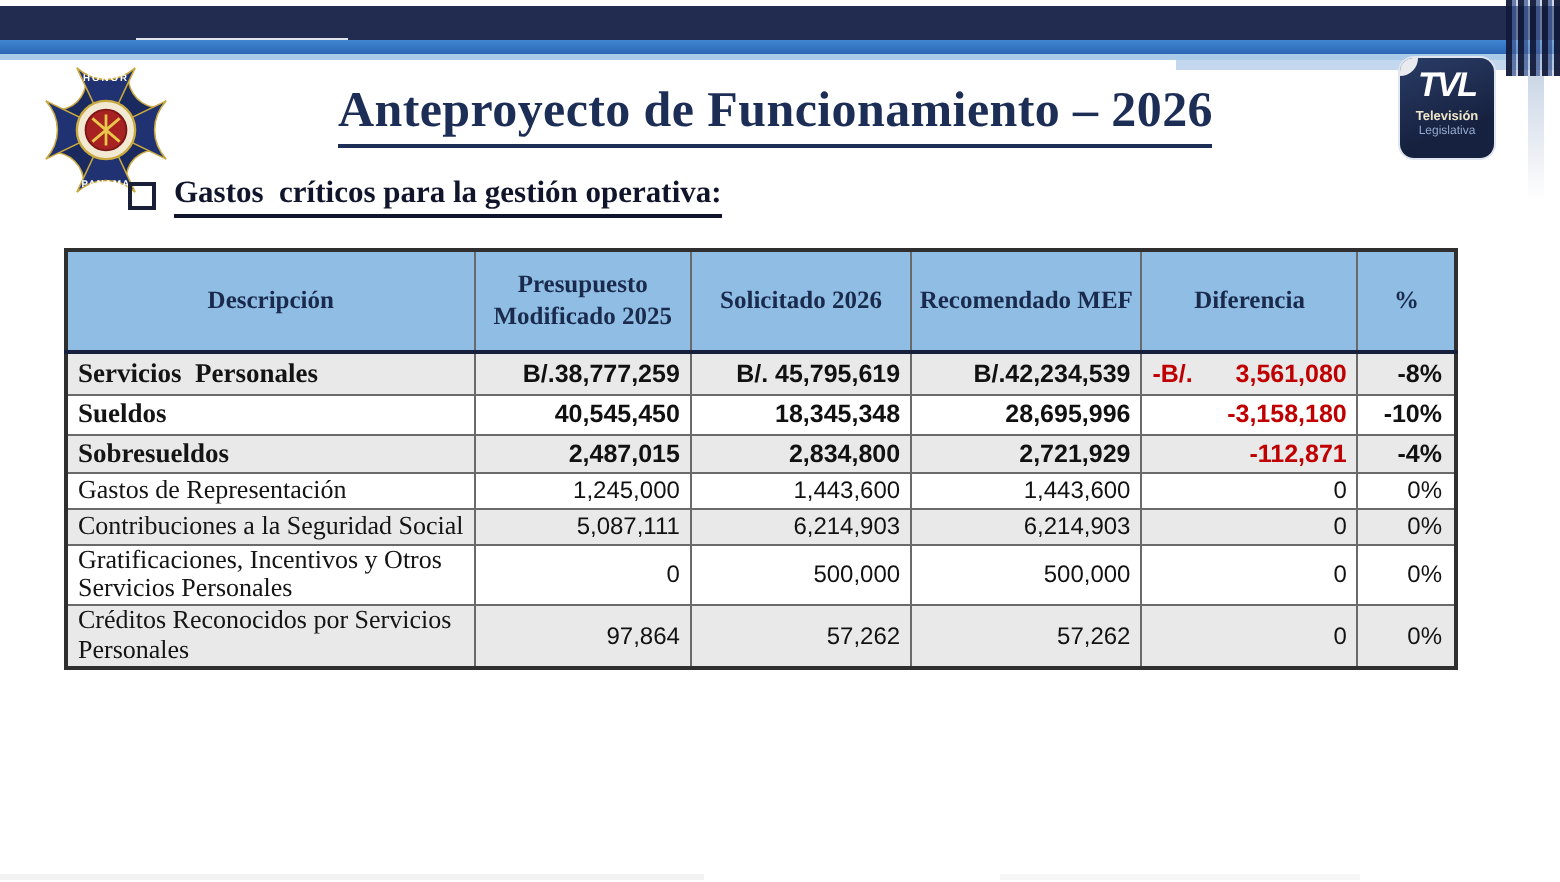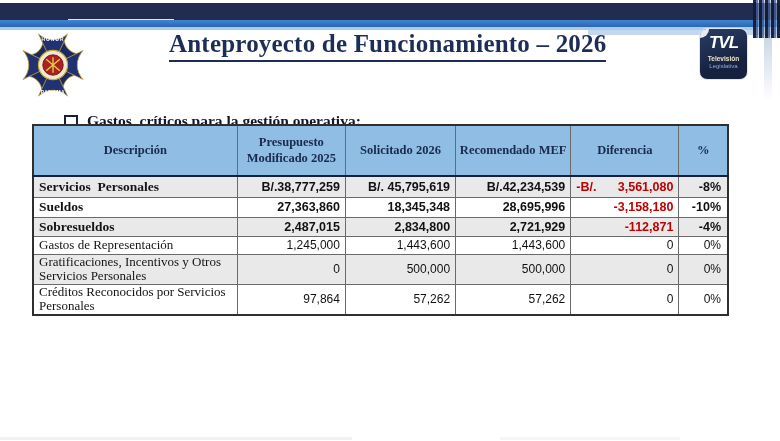--- a/index.html
+++ b/index.html
@@ -28,24 +28,24 @@
   .tvl{position:absolute;left:700px;top:29px;width:47px;height:50px;border-radius:7px;
     background:linear-gradient(160deg,#2a3c66 0%,#16213f 70%);
     text-align:center;color:#fff;overflow:hidden;box-shadow:0 0 0 1px #dfe6ef;}
   .tvl .notch{position:absolute;top:0;left:0;width:9px;height:9px;background:#fff;border-bottom-right-radius:9px;opacity:.9;}
   .tvl .acronym{font-family:"Liberation Sans",sans-serif;font-weight:bold;font-style:italic;
     font-size:17px;letter-spacing:-1px;margin-top:5px;line-height:18px;}
   .tvl .l1{font-family:"Liberation Sans",sans-serif;font-size:6.5px;font-weight:bold;color:#efe6c8;line-height:8px;margin-top:3px;}
   .tvl .l2{font-family:"Liberation Sans",sans-serif;font-size:6px;color:#93a9cf;line-height:7px;}
 
   
-  .title{position:absolute;left:169px;top:30px;white-space:nowrap;
+  .title{position:absolute;left:169px;top:42px;white-space:nowrap;
     font-weight:bold;font-size:25px;color:var(--accent,#1d2e56);
     border-bottom:2.5px solid var(--accent,#1d2e56);padding-bottom:2px;letter-spacing:.2px;}
-  .subtitle{position:absolute;left:64px;top:112px;display:flex;align-items:flex-start;gap:9px;}
+  .subtitle{position:absolute;left:64px;top:88px;display:flex;align-items:flex-start;gap:9px;}
   .subtitle .sq{width:10px;height:10px;border:2.5px solid #1a1f38;margin-top:3px;flex:none;}
   .subtitle .txt{font-weight:bold;font-size:15.5px;color:#10152b;white-space:pre;
     border-bottom:2px solid #10152b;padding-bottom:1px;}
 
   
   table.budget{position:absolute;left:32px;top:124px;width:697px;border-collapse:collapse;table-layout:fixed;}
   table.budget th,table.budget td{border:1px solid #6a6a6a;overflow:hidden;}
   table.budget{border:2px solid #2f2f2f;}
   thead th{background:var(--header-blue,#8fbde4);color:#1a2a4d;font-weight:bold;
     font-size:12.5px;line-height:1.22;text-align:center;vertical-align:middle;height:47px;
@@ -146,21 +146,21 @@
           <td class="num">
             <div class="difwrap">
               <span class="difpre red">-B/.</span>
               <span class="red">3,561,080</span>
             </div>
           </td>
           <td class="num pct red">-8%</td>
         </tr>
         <tr class="bold-row">
           <td class="desc">Sueldos</td>
-          <td class="num">27,363,860</td>
+          <td class="num">40,545,450</td>
           <td class="num">18,345,348</td>
           <td class="num">28,695,996</td>
           <td class="num">
             <div class="difwrap">
               <span class="red">-3,158,180</span>
             </div>
           </td>
           <td class="num pct red">-10%</td>
         </tr>
         <tr class="bold-row">
@@ -181,20 +181,32 @@
           <td class="num">1,443,600</td>
           <td class="num">1,443,600</td>
           <td class="num">
             <div class="difwrap">
               <span>0</span>
             </div>
           </td>
           <td class="num pct">0%</td>
         </tr>
         <tr>
+          <td class="desc">Contribuciones a la Seguridad Social</td>
+          <td class="num">5,087,111</td>
+          <td class="num">6,214,903</td>
+          <td class="num">6,214,903</td>
+          <td class="num">
+            <div class="difwrap">
+              <span>0</span>
+            </div>
+          </td>
+          <td class="num pct">0%</td>
+        </tr>
+        <tr>
           <td class="desc">Gratificaciones, Incentivos y Otros Servicios Personales</td>
           <td class="num">0</td>
           <td class="num">500,000</td>
           <td class="num">500,000</td>
           <td class="num">
             <div class="difwrap">
               <span>0</span>
             </div>
           </td>
           <td class="num pct">0%</td>

